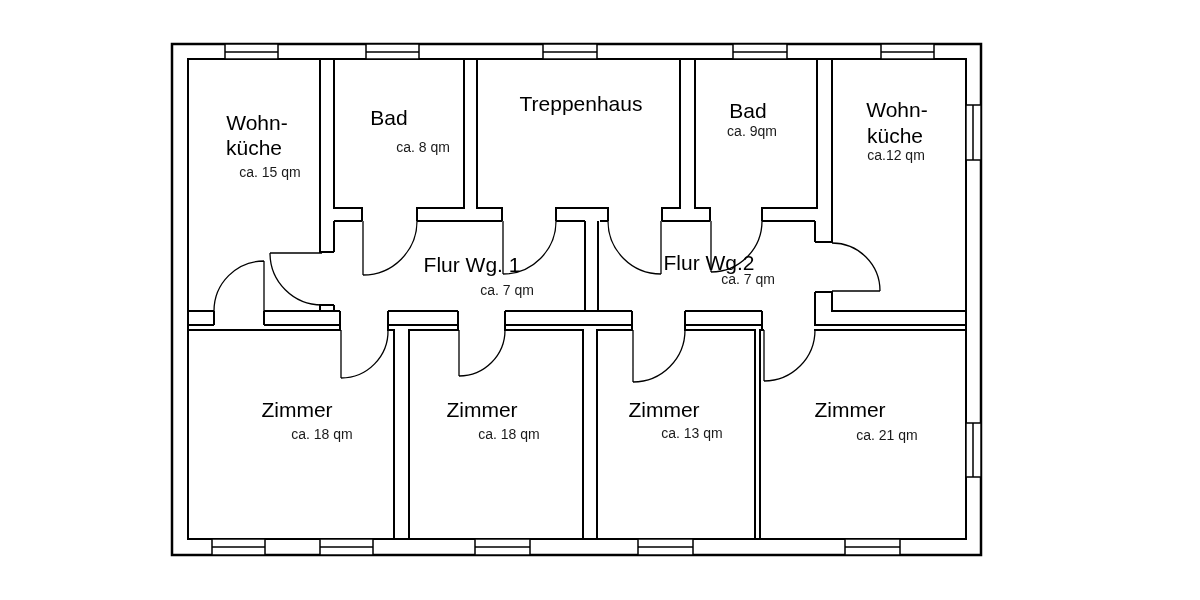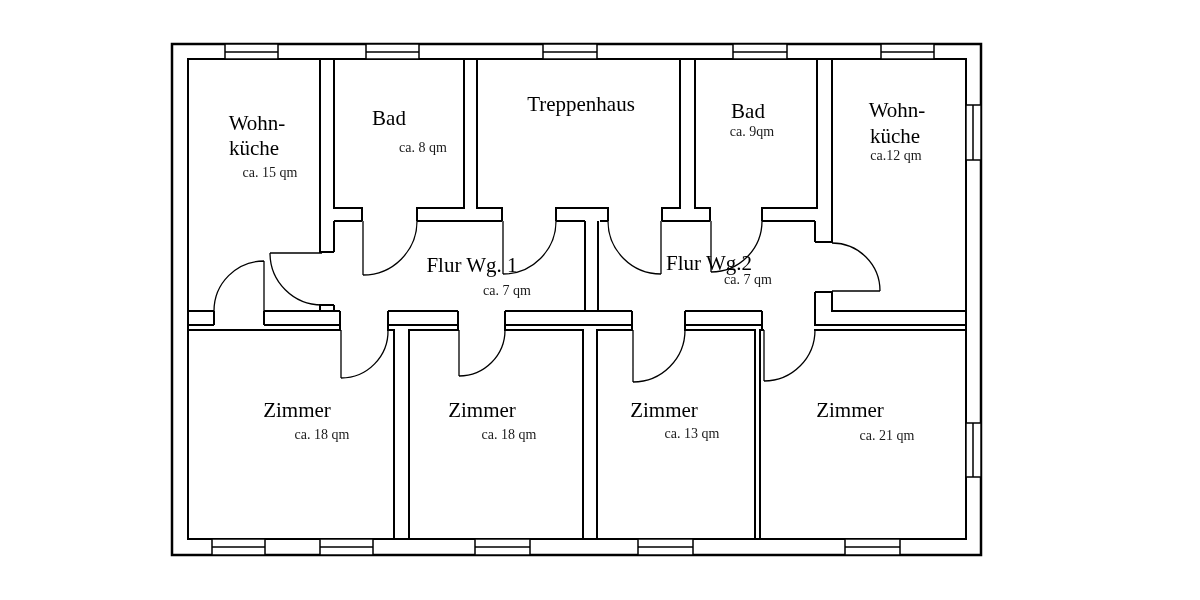--- a/index.html
+++ b/index.html
@@ -1,17 +1,17 @@
 <!DOCTYPE html>
 <html><head>
 <meta charset="utf-8">
 <style>
   html,body{margin:0;padding:0;background:#ffffff;}
   .stage{position:relative;width:1200px;height:600px;background:#ffffff;overflow:hidden;
-         font-family:Liberation Serif, serif;}
+         font-family:Liberation Sans, sans-serif;}
   svg{display:block;}
   .wall{fill:none;stroke:#000;stroke-width:2;}
   .wall-outer{fill:none;stroke:#000;stroke-width:2.5;}
   .patch{fill:#ffffff;stroke:none;}
   .door{fill:none;stroke:#000;stroke-width:1.3;}
   .win{fill:#ffffff;stroke:#000;stroke-width:1.5;}
   .winline{fill:none;stroke:#000;stroke-width:1.5;}
   .room-name{font-size:21px;fill:#000;text-anchor:middle;}
   .room-area{font-size:14px;fill:#1a1a1a;text-anchor:middle;}
 </style>

